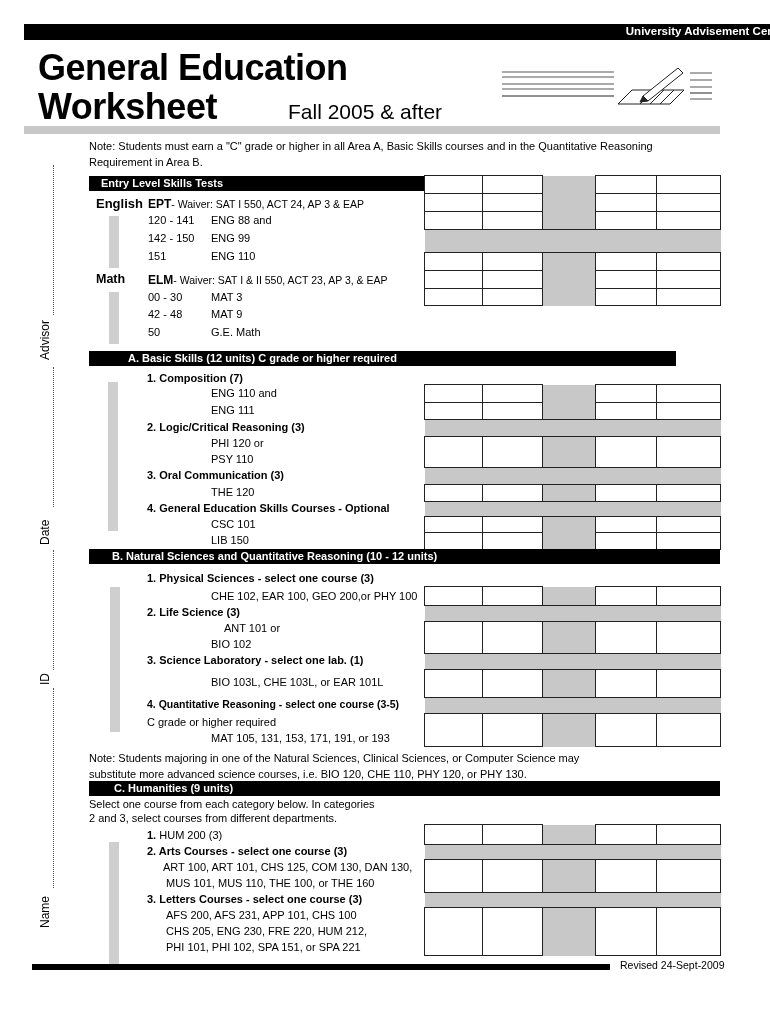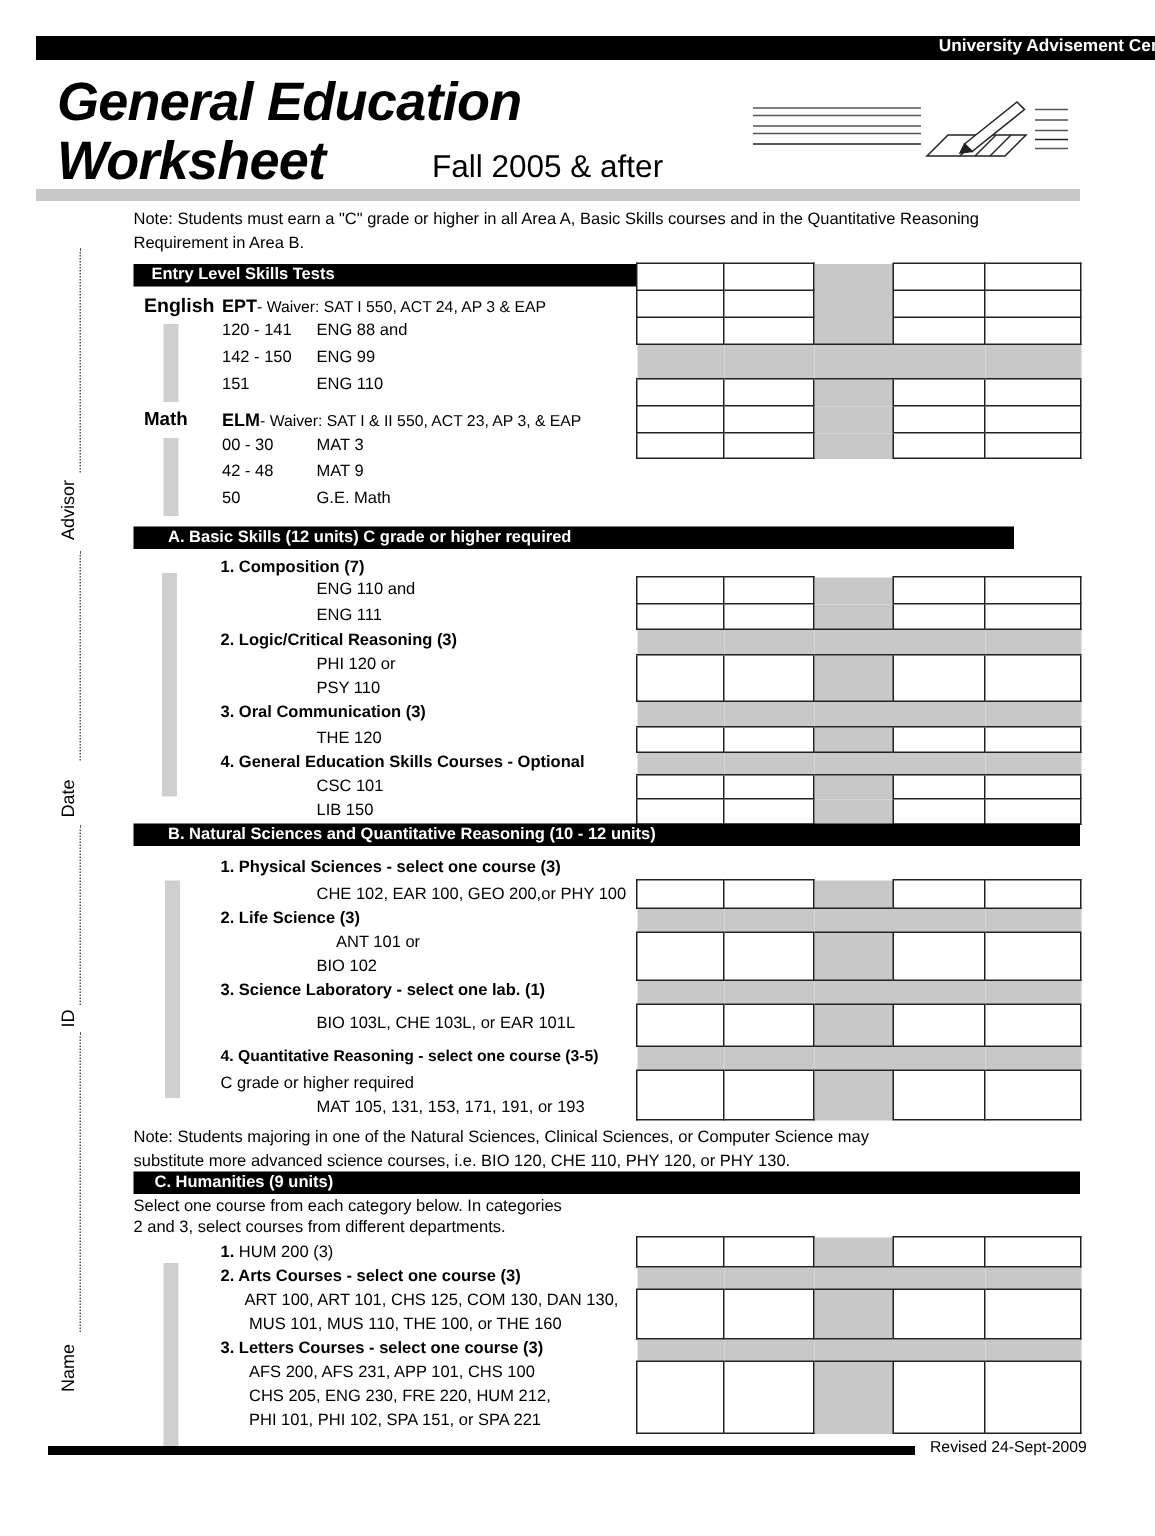--- a/index.html
+++ b/index.html
@@ -1,21 +1,21 @@
 <!DOCTYPE html>
 <html><head>
 <meta charset="utf-8">
 <style>
   html, body { margin:0; padding:0; background:#fff; }
   body { width:770px; height:1024px; position:relative; overflow:hidden;
          font-family:"Liberation Sans", sans-serif; color:#000; }
   .abs { position:absolute; }
   .topbar { left:24px; top:24px; width:768px; height:16px; background:#000; }
   .topbar span { position:absolute; right:3px; top:1px; color:#fff; font-weight:bold; font-size:11.5px; }
-  .title { left:38px; font-weight:bold; font-size:36px; line-height:40px; letter-spacing:-0.5px;font-style:italic; }
+  .title { left:38px; font-weight:bold; font-size:36px; line-height:40px; letter-spacing:-0.5px; }
   .subtitle { left:288px; top:100px; font-size:21px; }
   .graybar { left:24px; top:126px; width:696px; height:8px; background:#c8c8c8; }
   .logo { left:500px; top:60px; width:215px; height:50px; }
   .note { left:89px; font-size:11px; line-height:16px; }
   .secbar { background:#000; color:#fff; font-weight:bold; font-size:11px; height:15px; line-height:15px; }
   .t { font-size:11px; white-space:nowrap; }
   .b { font-weight:bold; }
   .lbar { background:#cfcfcf; width:10px; }
   .vlabel { font-size:12px; transform:rotate(-90deg); transform-origin:left top; white-space:nowrap; }
   .vline { border-left:1px dotted #555; width:0; }
@@ -145,21 +145,21 @@
   <tr style="height:17px">
         <td></td>
         <td></td>
         <td class="gc"></td>
         <td></td>
         <td></td>
       </tr>
 </tbody>
   </table>
 
-<div class="abs secbar" style="left:89px;top:351px;width:587px;padding-left:23px;box-sizing:border-box">A. Basic Skills (12 units)  C grade or higher required</div>
+<div class="abs secbar" style="left:89px;top:351px;width:587px;padding-left:39px;box-sizing:border-box">A. Basic Skills (12 units)  C grade or higher required</div>
 <div class="abs lbar" style="left:108px;top:382px;height:149px"></div>
 <div class="abs t b" style="left:147px;top:372px">1. Composition (7)</div>
 <div class="abs t" style="left:211px;top:387px">ENG 110  and</div>
 <div class="abs t" style="left:211px;top:404px">ENG 111</div>
 <div class="abs t b" style="left:147px;top:421px">2.  Logic/Critical Reasoning (3)</div>
 <div class="abs t" style="left:211px;top:437px">PHI 120 or</div>
 <div class="abs t" style="left:211px;top:453px">PSY 110</div>
 <div class="abs t b" style="left:147px;top:469px">3.  Oral Communication (3)</div>
 <div class="abs t" style="left:211px;top:486px">THE 120</div>
 <div class="abs t b" style="left:147px;top:502px">4.  General Education Skills Courses - Optional</div>
@@ -311,21 +311,21 @@
         <td class="gc"></td>
         <td></td>
         <td></td>
       </tr>
 </tbody>
   </table>
 
 <div class="abs note" style="top:750px;left:89px">Note:  Students majoring in one of the Natural Sciences, Clinical Sciences, or Computer Science may</div>
 <div class="abs note" style="top:766px;left:89px">substitute more advanced science courses, i.e. BIO 120, CHE 110, PHY 120, or PHY 130.</div>
 
-<div class="abs secbar" style="left:89px;top:781px;width:631px;padding-left:14px;box-sizing:border-box">C.  Humanities (9 units)</div>
+<div class="abs secbar" style="left:89px;top:781px;width:631px;padding-left:25px;box-sizing:border-box">C.  Humanities (9 units)</div>
 <div class="abs note" style="top:796px;left:89px">Select one course from each category below.  In categories</div>
 <div class="abs note" style="top:810px;left:89px">2 and 3, select courses from different departments.</div>
 <div class="abs lbar" style="left:109px;top:842px;height:126px"></div>
 <div class="abs t" style="left:147px;top:829px"><span class="b">1.</span><span> HUM 200 (3)</span></div>
 <div class="abs t b" style="left:147px;top:845px">2.  Arts Courses - select one course (3)</div>
 <div class="abs t" style="left:163px;top:861px">ART 100, ART 101, CHS 125, COM 130, DAN 130,</div>
 <div class="abs t" style="left:166px;top:877px">MUS 101, MUS 110, THE 100, or THE 160</div>
 <div class="abs t b" style="left:147px;top:893px">3.  Letters Courses - select one course (3)</div>
 <div class="abs t" style="left:166px;top:909px">AFS 200, AFS 231, APP 101, CHS 100</div>
 <div class="abs t" style="left:166px;top:925px">CHS 205, ENG 230, FRE 220, HUM 212,</div>

